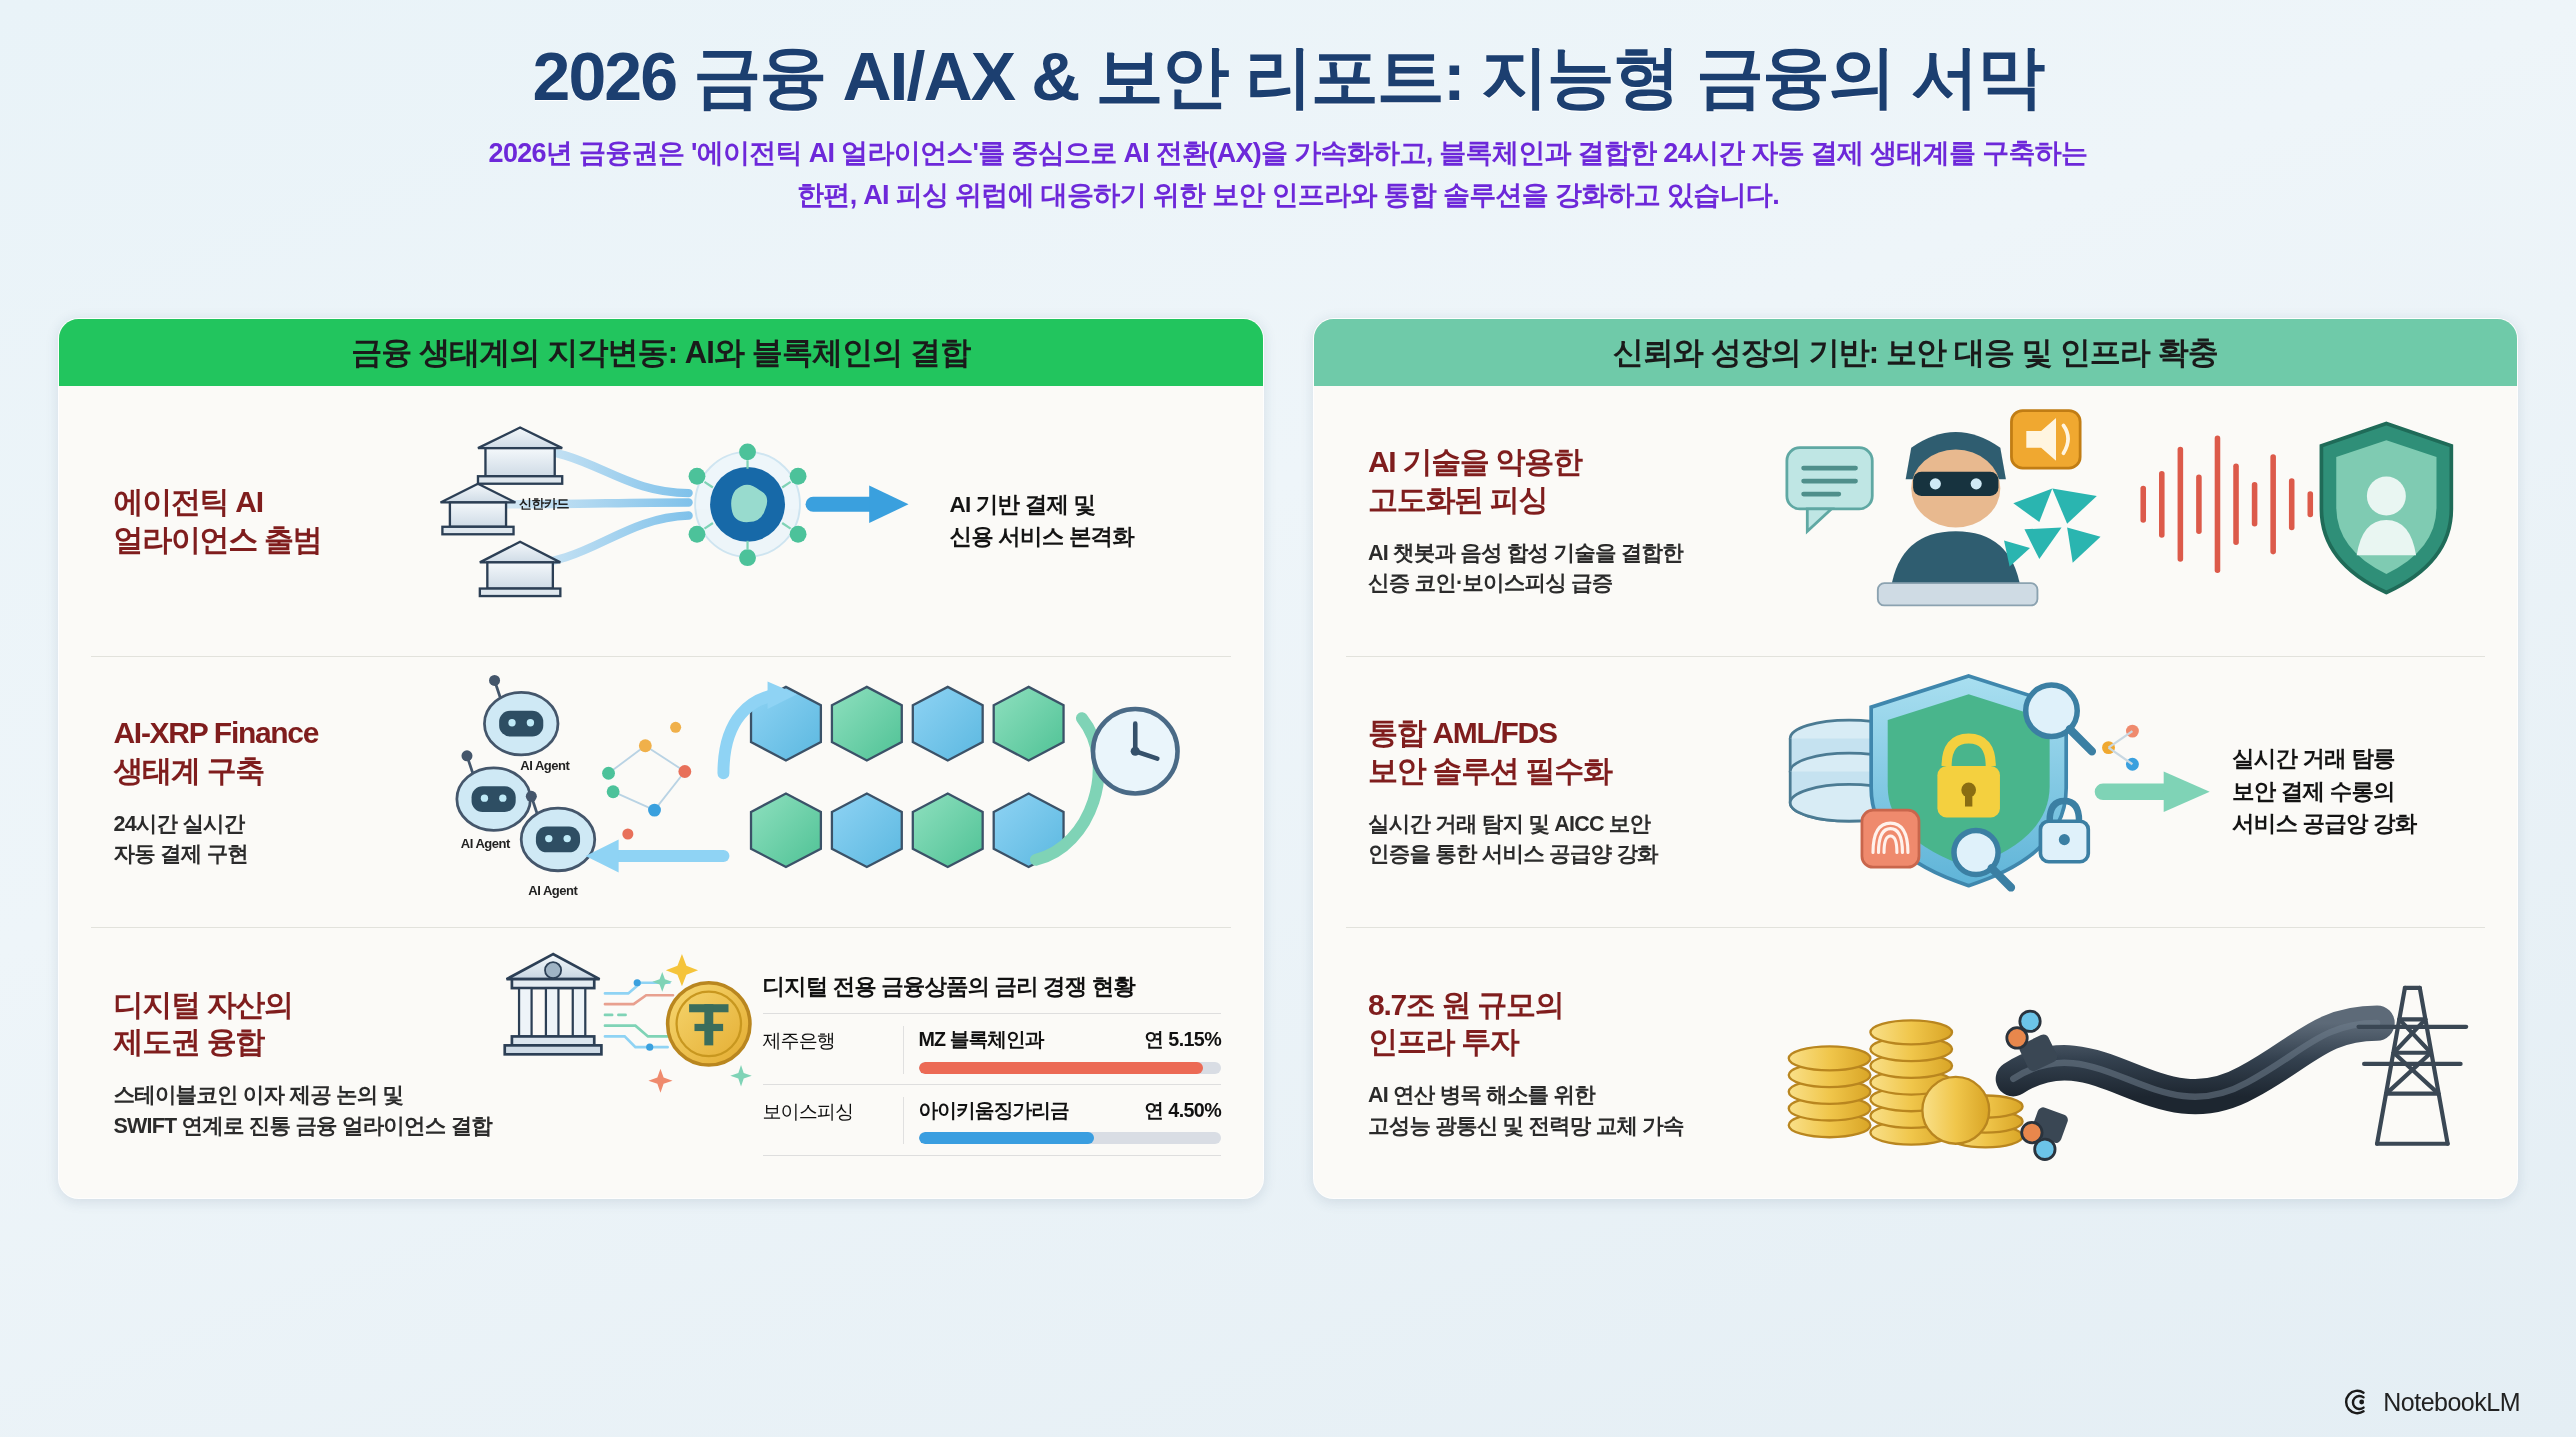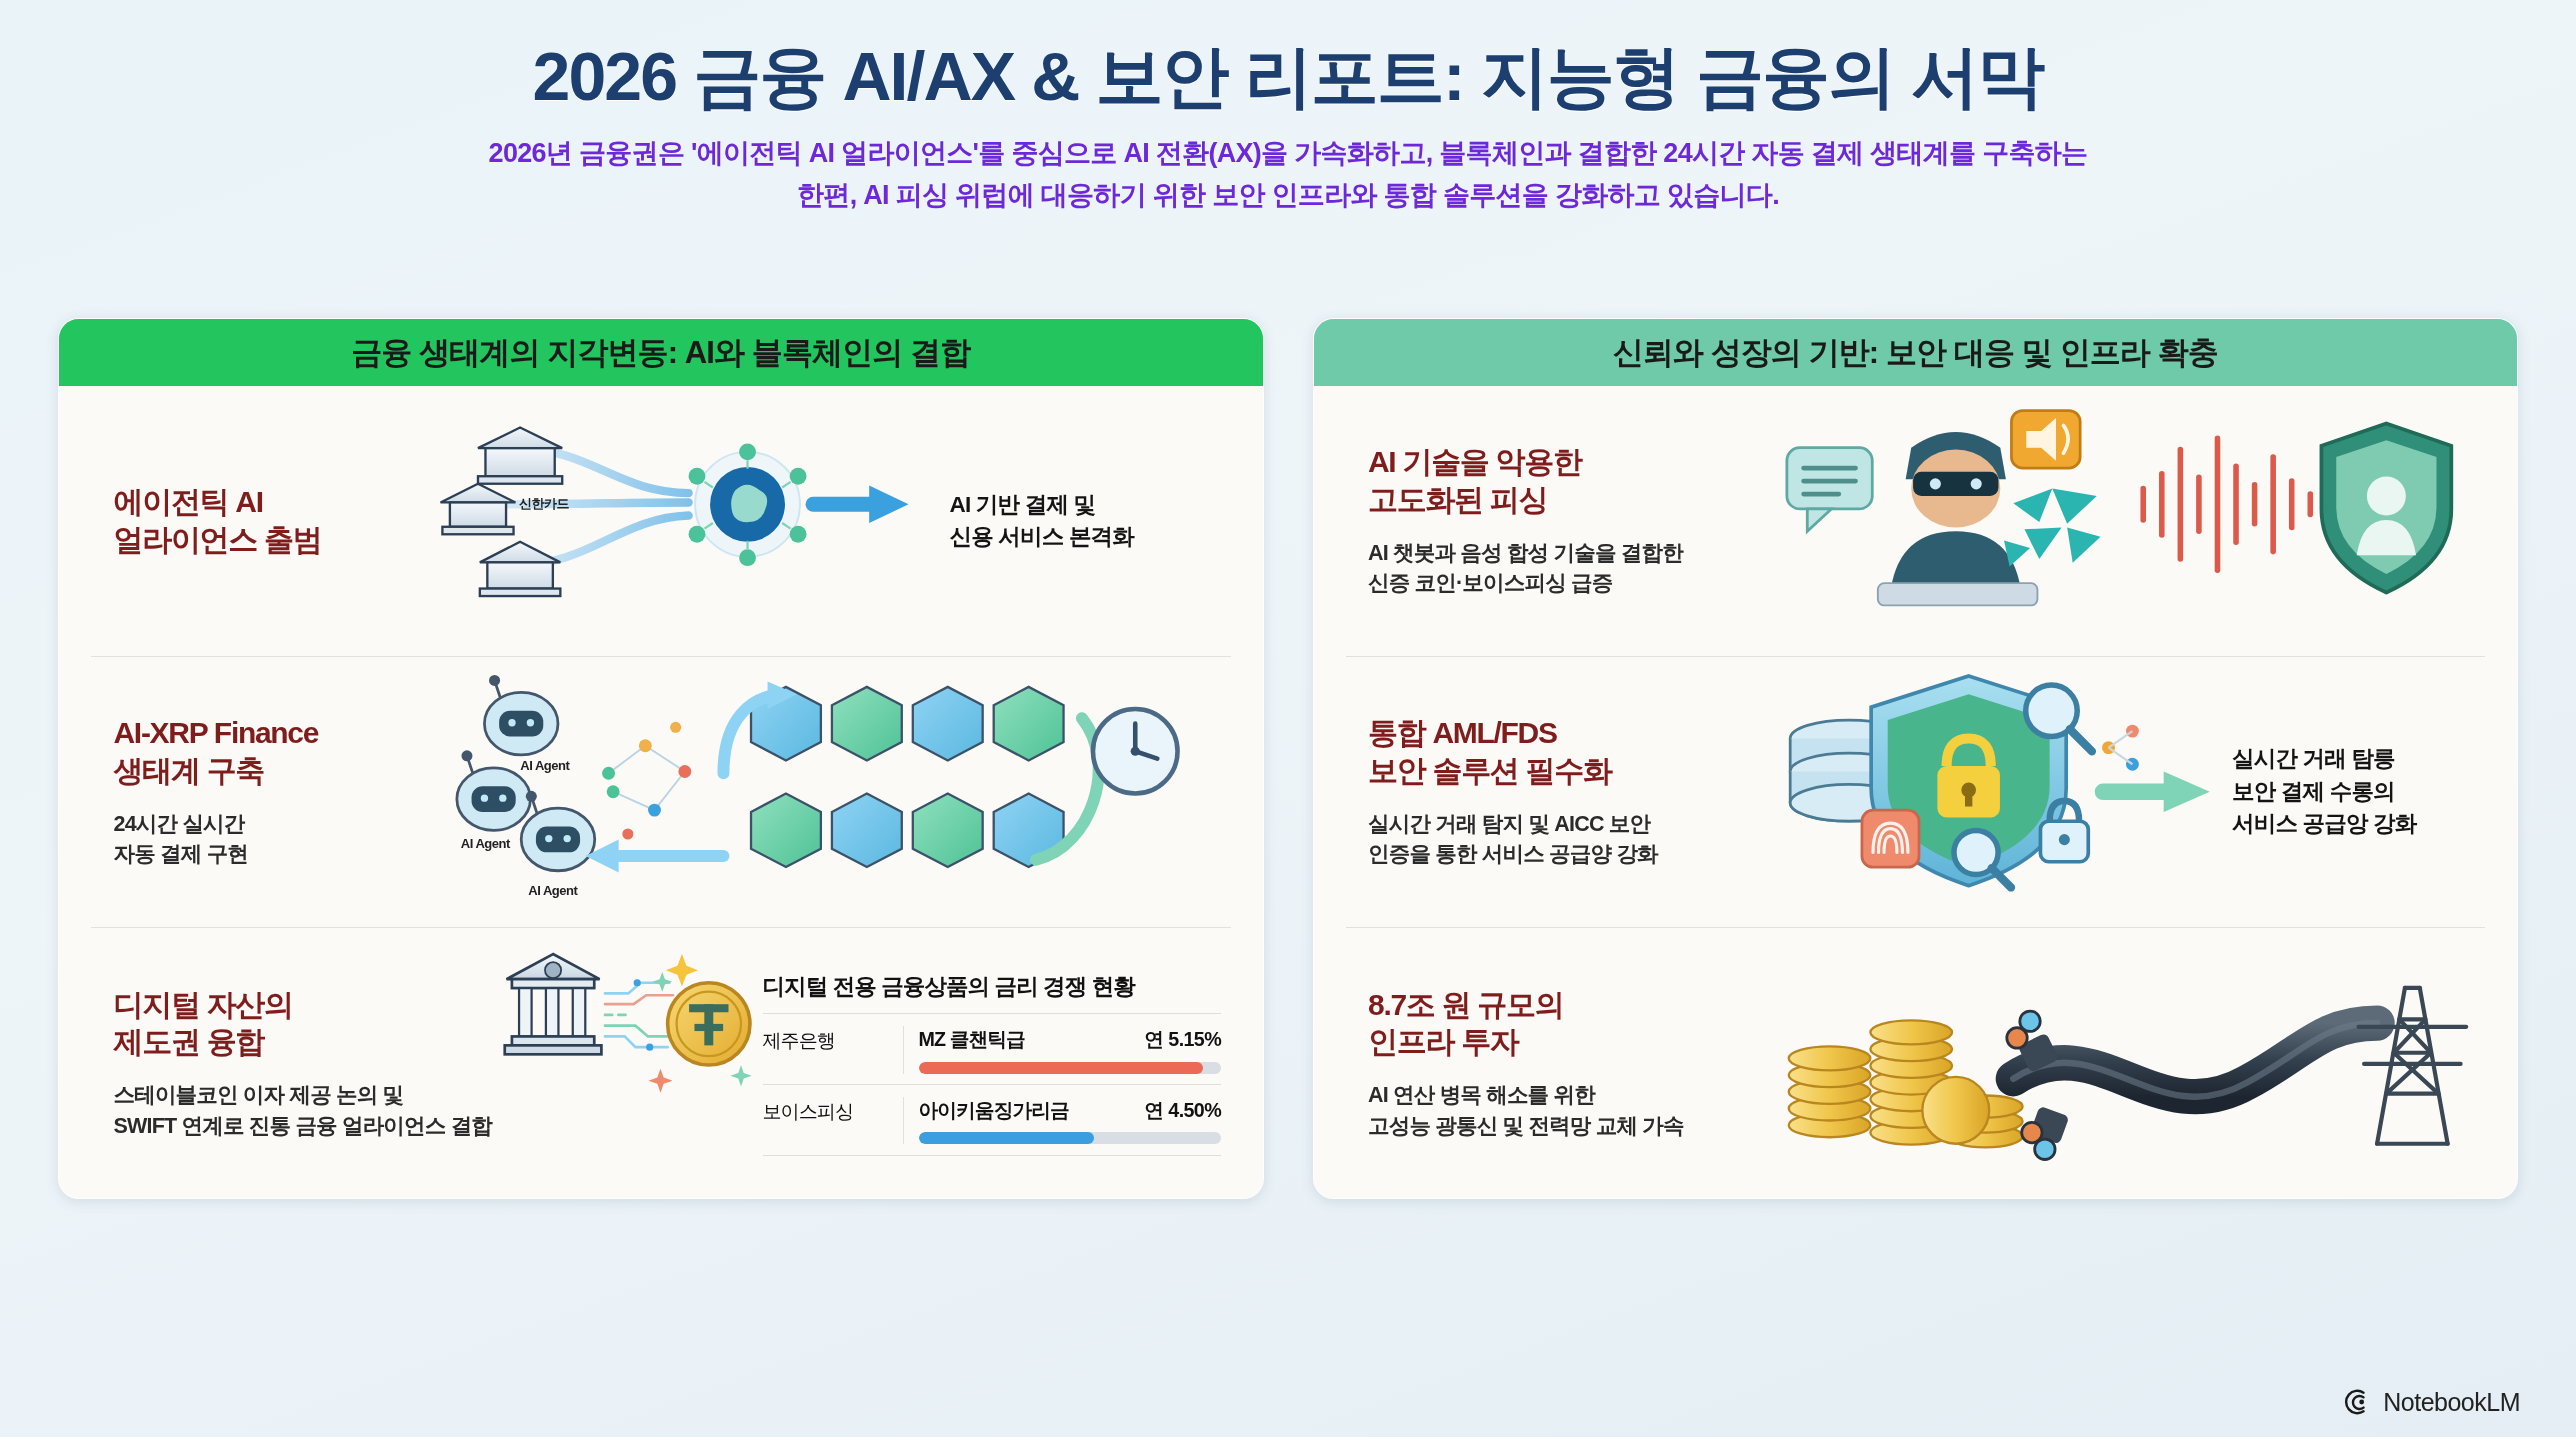--- a/index.html
+++ b/index.html
@@ -447,21 +447,21 @@
           </svg>
         </div>
 
         <div class="rate-table">
           <div class="rate-title">디지털 전용 금융상품의 금리 경쟁 현황</div>
 
           <div class="rate-row">
             <div class="rate-bank">제주은행</div>
             <div class="rate-main">
               <div class="rate-head">
-                <span class="rate-product">MZ 클챈틱급</span>
+                <span class="rate-product">MZ 블록체인과</span>
                 <span class="rate-value">연 5.15%</span>
               </div>
               <div class="rate-bar-bg">
                 <div class="rate-bar-fill" style="width:94%; background:#ec6a55;"></div>
               </div>
             </div>
           </div>
 
           <div class="rate-row">
             <div class="rate-bank">보이스피싱</div>

